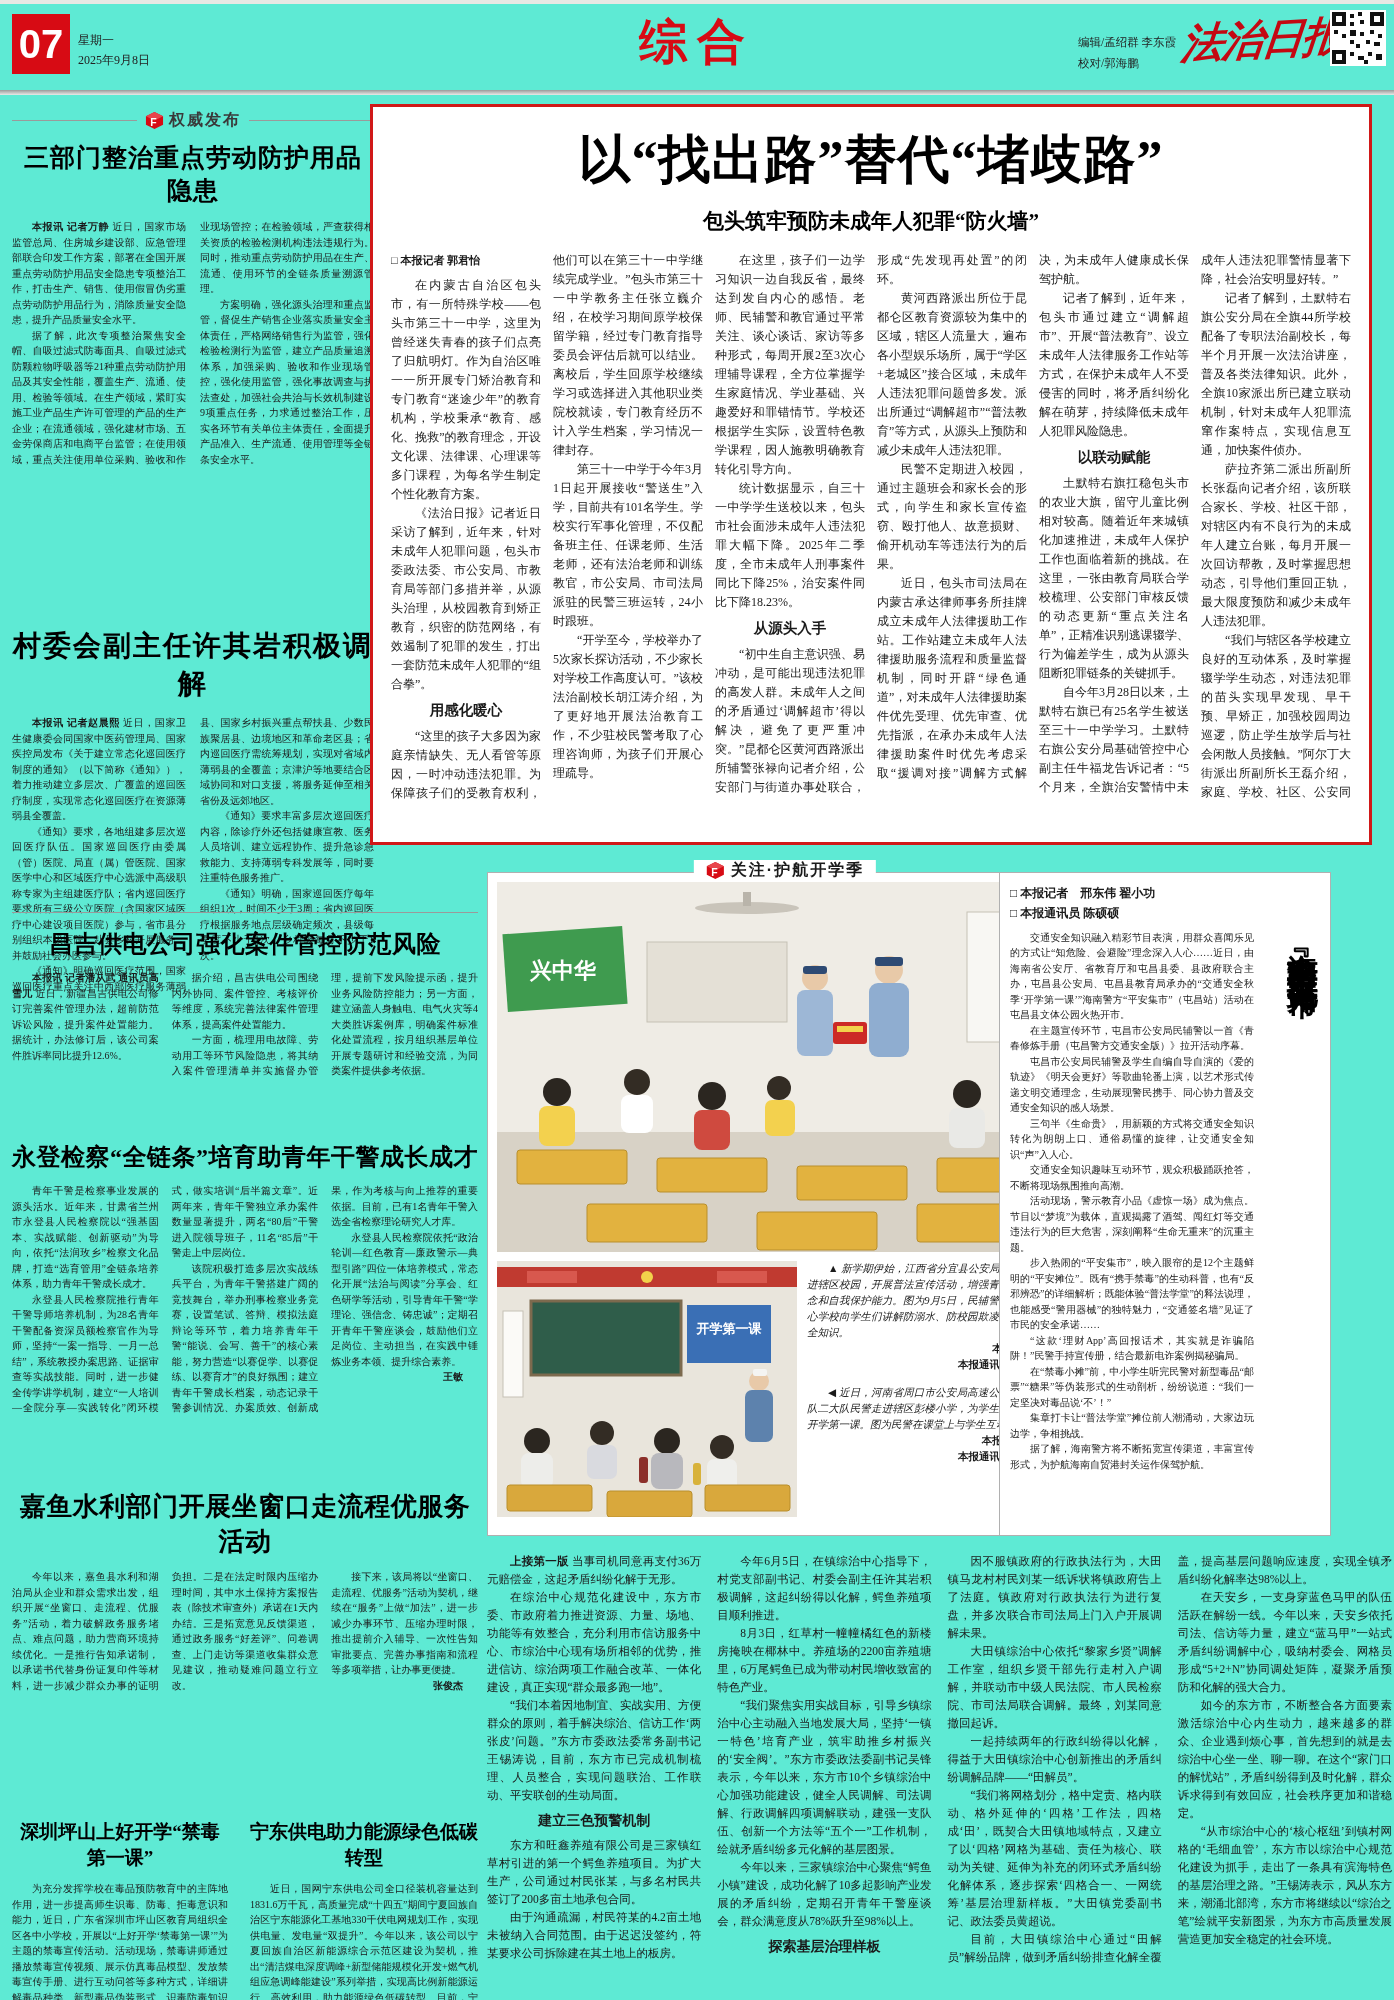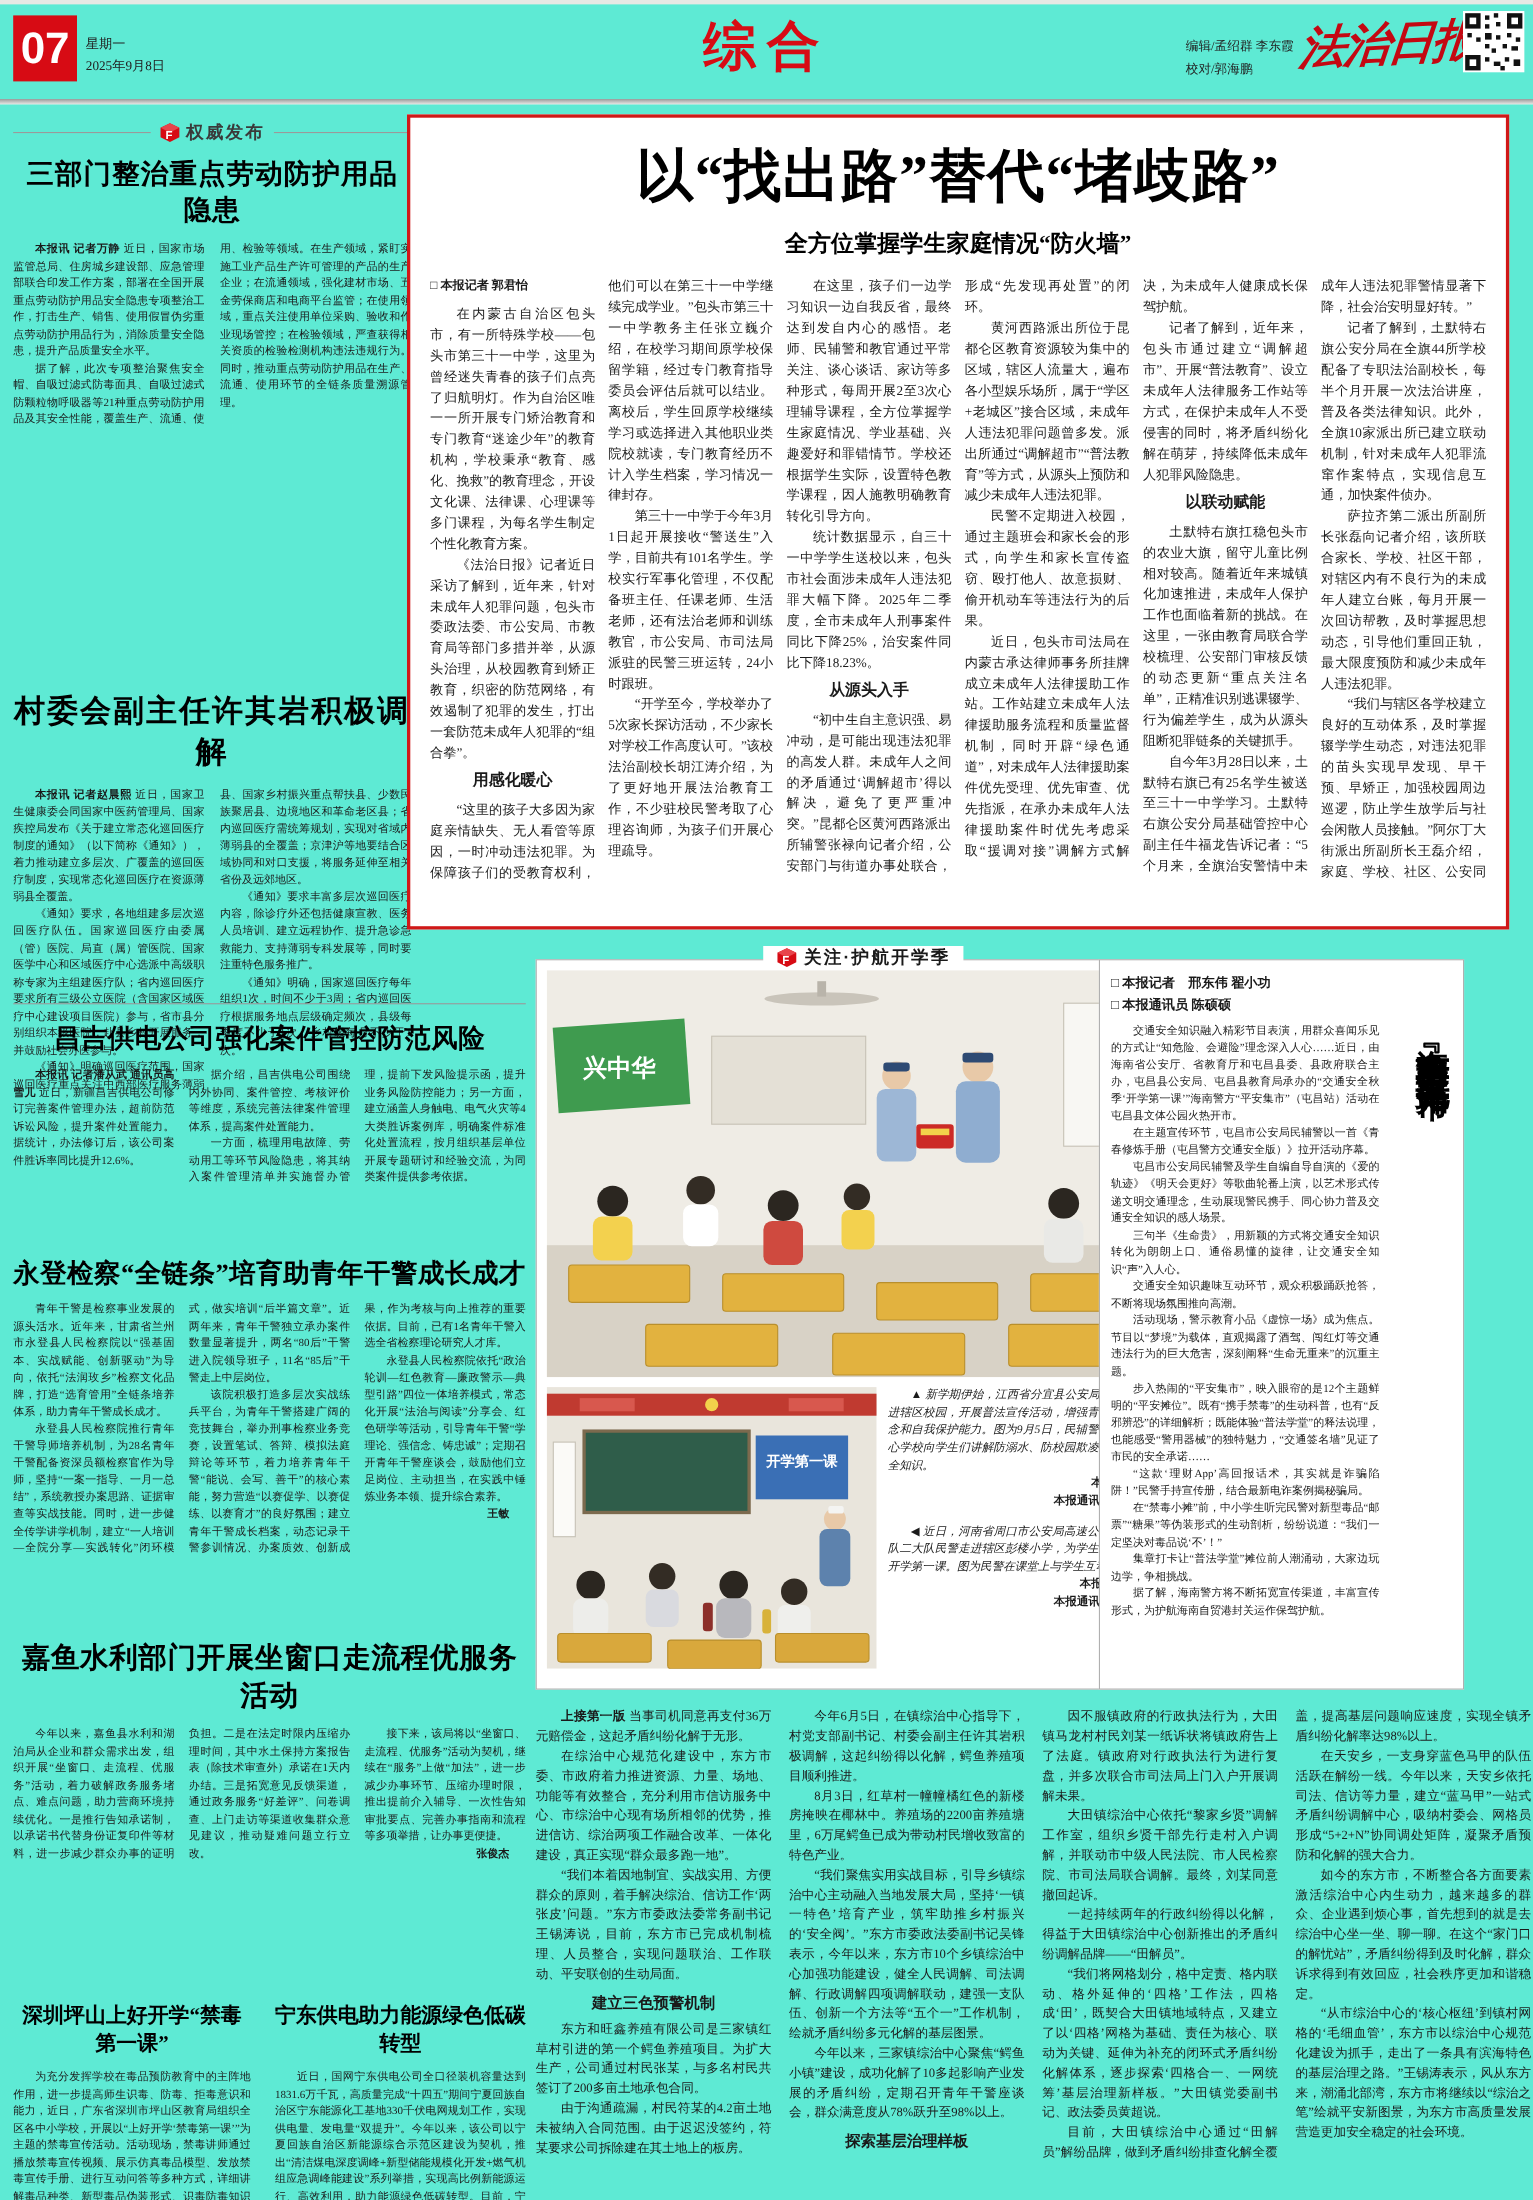--- a/index.html
+++ b/index.html
@@ -149,35 +149,36 @@
             <text x="10" y="16" font-size="11" fill="#fff" text-anchor="middle" font-weight="bold" font-family="sans-serif">F</text>
           </svg>
         <span>权威发布</span>
       </span>
       <span class="kline"></span>
     </div>
     <h2 class="headline a1-title">三部门整治重点劳动防护用品隐患</h2>
     <div class="body a1-body">
         <p><b>本报讯 记者万静 </b>近日，国家市场监管总局、住房城乡建设部、应急管理部联合印发工作方案，部署在全国开展重点劳动防护用品安全隐患专项整治工作，打击生产、销售、使用假冒伪劣重点劳动防护用品行为，消除质量安全隐患，提升产品质量安全水平。</p>
         <p>据了解，此次专项整治聚焦安全帽、自吸过滤式防毒面具、自吸过滤式防颗粒物呼吸器等21种重点劳动防护用品及其安全性能，覆盖生产、流通、使用、检验等领域。在生产领域，紧盯实施工业产品生产许可管理的产品的生产企业；在流通领域，强化建材市场、五金劳保商店和电商平台监管；在使用领域，重点关注使用单位采购、验收和作业现场管控；在检验领域，严查获得相关资质的检验检测机构违法违规行为。同时，推动重点劳动防护用品在生产、流通、使用环节的全链条质量溯源管理。</p>
+        <p>方案明确，强化源头治理和重点监管，督促生产销售企业落实质量安全主体责任，严格网络销售行为监管，强化检验检测行为监管，建立产品质量追溯体系，加强采购、验收和作业现场管控，强化使用监管，强化事故调查与执法查处，加强社会共治与长效机制建设9项重点任务，力求通过整治工作，压实各环节有关单位主体责任，全面提升产品准入、生产流通、使用管理等全链条安全水平。</p>
       </div>
     <h2 class="headline a2-title">村委会副主任许其岩积极调解</h2>
     <div class="body a2-body">
         <p><b>本报讯 记者赵晨熙 </b>近日，国家卫生健康委会同国家中医药管理局、国家疾控局发布《关于建立常态化巡回医疗制度的通知》（以下简称《通知》），着力推动建立多层次、广覆盖的巡回医疗制度，实现常态化巡回医疗在资源薄弱县全覆盖。</p>
         <p>《通知》要求，各地组建多层次巡回医疗队伍。国家巡回医疗由委属（管）医院、局直（属）管医院、国家医学中心和区域医疗中心选派中高级职称专家为主组建医疗队；省内巡回医疗要求所有三级公立医院（含国家区域医疗中心建设项目医院）参与，省市县分别组织本级医院，赴县乡村开展服务，并鼓励社会办医参与。</p>
         <p>《通知》明确巡回医疗范围，国家巡回医疗重点关注中西部医疗服务薄弱县、国家乡村振兴重点帮扶县、少数民族聚居县、边境地区和革命老区县；省内巡回医疗需统筹规划，实现对省域内薄弱县的全覆盖；京津沪等地要结合区域协同和对口支援，将服务延伸至相关省份及远郊地区。</p>
         <p>《通知》要求丰富多层次巡回医疗内容，除诊疗外还包括健康宣教、医务人员培训、建立远程协作、提升急诊急救能力、支持薄弱专科发展等，同时要注重特色服务推广。</p>
         <p>《通知》明确，国家巡回医疗每年组织1次，时间不少于3周；省内巡回医疗根据服务地点层级确定频次，县级每季度不少于1次、乡村级每月不少于1次。</p>
       </div>
   </div>
   <div class="lt-rule"></div>
 
   <div class="main-box">
     <h1 class="headline main-title">以“找出路”替代“堵歧路”</h1>
-    <h3 class="headline main-sub">全方位掌握学生家庭情况“防火墙”</h3>
+    <h3 class="headline main-sub">包头筑牢预防未成年人犯罪“防火墙”</h3>
     <div class="body main-body">
         <p class="y">□ 本报记者 郭君怡</p>
         <p>在内蒙古自治区包头市，有一所特殊学校——包头市第三十一中学，这里为曾经迷失青春的孩子们点亮了归航明灯。作为自治区唯一一所开展专门矫治教育和专门教育“迷途少年”的教育机构，学校秉承“教育、感化、挽救”的教育理念，开设文化课、法律课、心理课等多门课程，为每名学生制定个性化教育方案。</p>
         <p>《法治日报》记者近日采访了解到，近年来，针对未成年人犯罪问题，包头市委政法委、市公安局、市教育局等部门多措并举，从源头治理，从校园教育到矫正教育，织密的防范网络，有效遏制了犯罪的发生，打出一套防范未成年人犯罪的“组合拳”。</p>
         <h4>用感化暖心</h4>
         <p>“这里的孩子大多因为家庭亲情缺失、无人看管等原因，一时冲动违法犯罪。为保障孩子们的受教育权利，他们可以在第三十一中学继续完成学业。”包头市第三十一中学教务主任张立巍介绍，在校学习期间原学校保留学籍，经过专门教育指导委员会评估后就可以结业。离校后，学生回原学校继续学习或选择进入其他职业类院校就读，专门教育经历不计入学生档案，学习情况一律封存。</p>
         <p>第三十一中学于今年3月1日起开展接收“警送生”入学，目前共有101名学生。学校实行军事化管理，不仅配备班主任、任课老师、生活老师，还有法治老师和训练教官，市公安局、市司法局派驻的民警三班运转，24小时跟班。</p>
         <p>“开学至今，学校举办了5次家长探访活动，不少家长对学校工作高度认可。”该校法治副校长胡江涛介绍，为了更好地开展法治教育工作，不少驻校民警考取了心理咨询师，为孩子们开展心理疏导。</p>
         <p>在这里，孩子们一边学习知识一边自我反省，最终达到发自内心的感悟。老师、民辅警和教官通过平常关注、谈心谈话、家访等多种形式，每周开展2至3次心理辅导课程，全方位掌握学生家庭情况、学业基础、兴趣爱好和罪错情节。学校还根据学生实际，设置特色教学课程，因人施教明确教育转化引导方向。</p>
         <p>统计数据显示，自三十一中学学生送校以来，包头市社会面涉未成年人违法犯罪大幅下降。2025年二季度，全市未成年人刑事案件同比下降25%，治安案件同比下降18.23%。</p>

